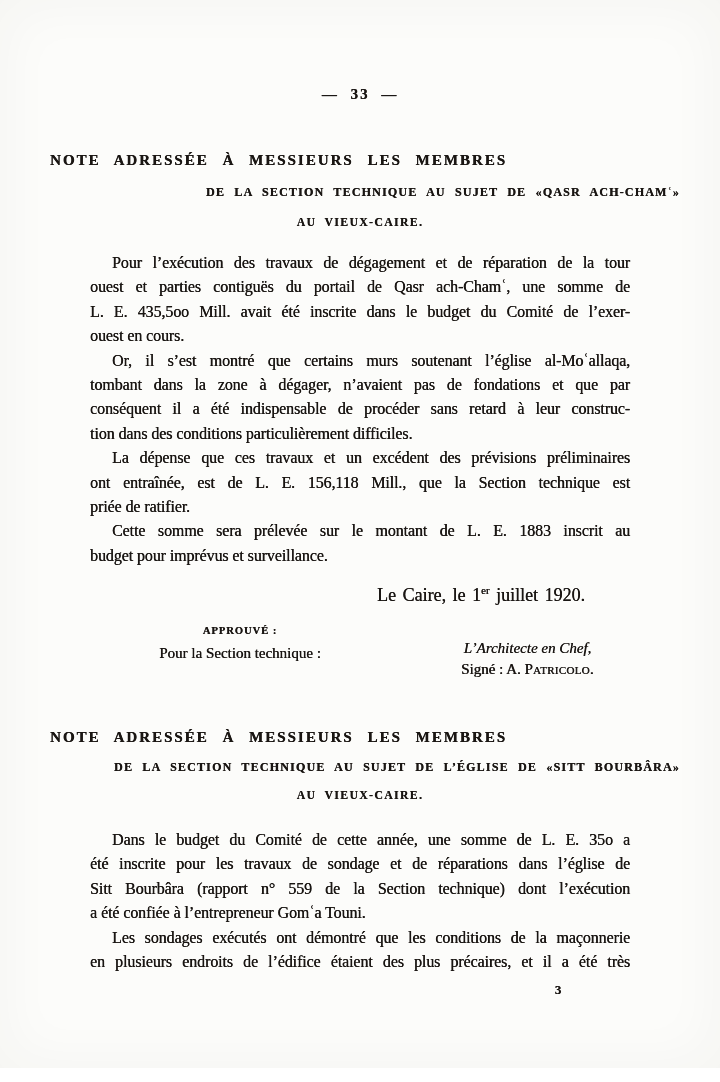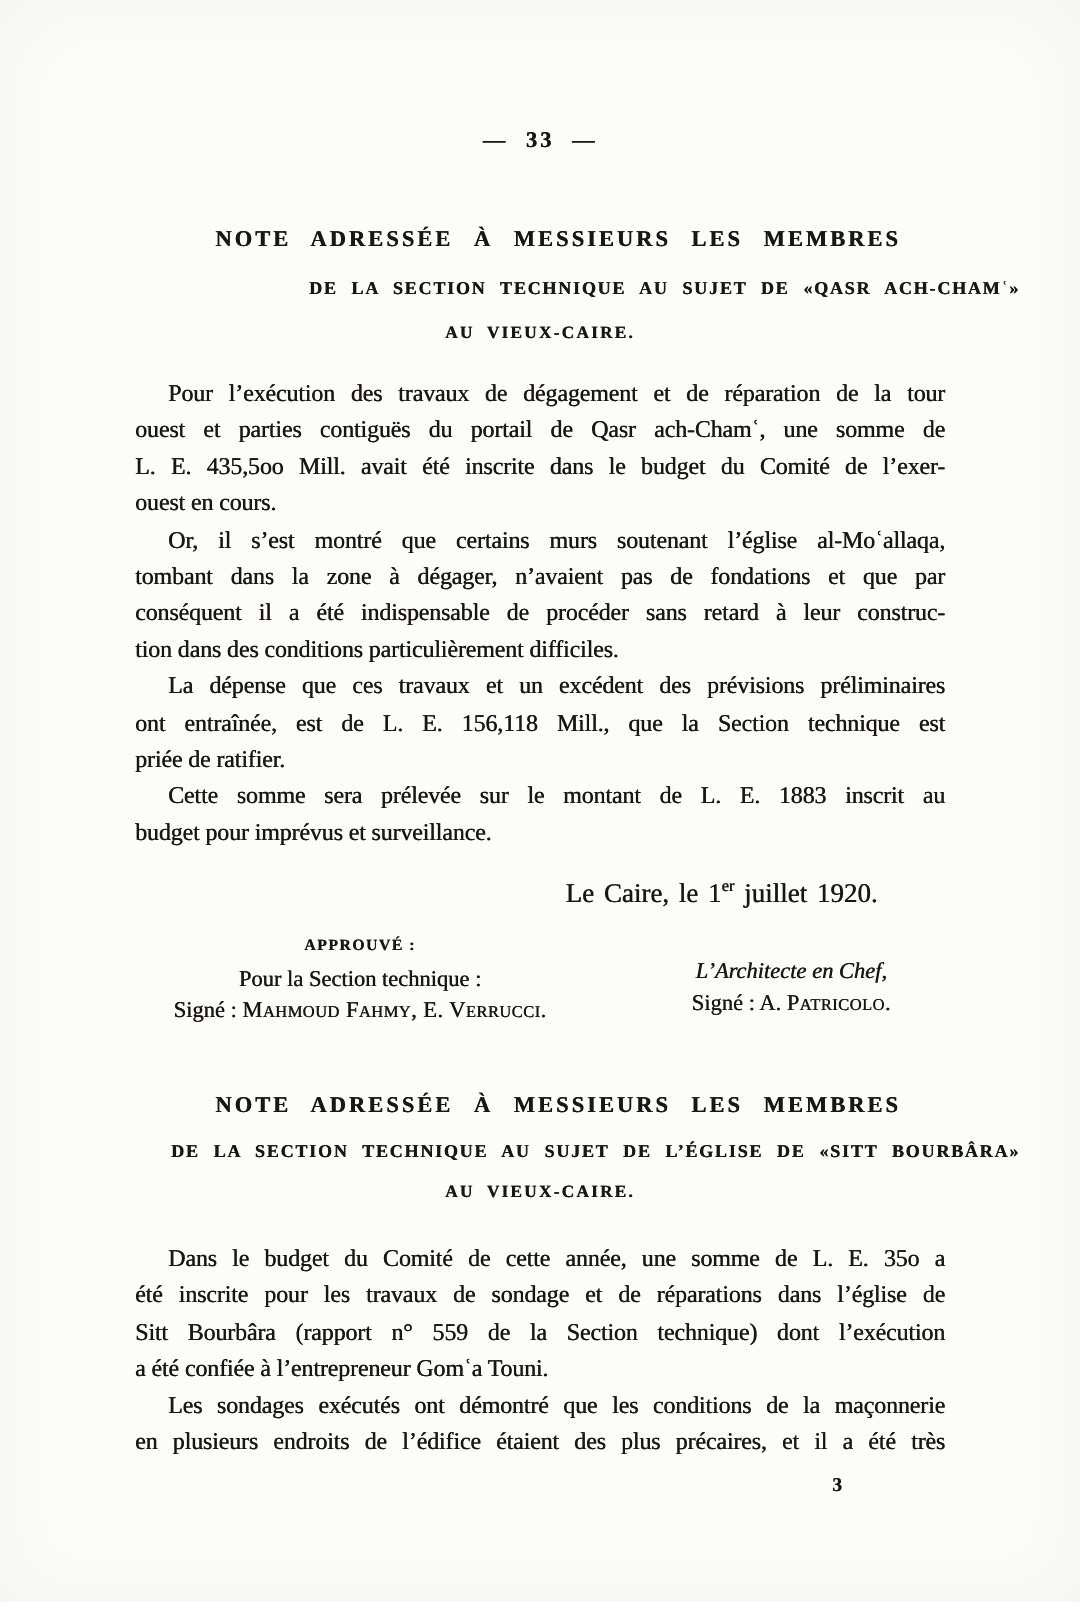--- a/index.html
+++ b/index.html
@@ -23,22 +23,22 @@
   .ink{ text-shadow: 0.3px 0.3px 0 currentColor; }
 
   .folio{
     position:absolute; top:86px; left:0; width:720px;
     text-align:center;
     font-size:15px; font-weight:bold;
     letter-spacing:2px; word-spacing:6px;
   }
 
   .h-line1{
-    position:absolute; left:62px; width:620px;
-    text-align:center; font-weight:bold;
+    position:absolute; left:50px; width:620px;
+    text-align:left; font-weight:bold;
     font-size:15px; letter-spacing:2px; word-spacing:8px;
   }
   .h-line2{
     position:absolute; left:40px; width:640px;
     text-align:right; font-weight:bold;
     font-size:12px; letter-spacing:1.2px; word-spacing:5px;
   }
   .h-line3{
     position:absolute; left:50px; width:620px;
     text-align:center; font-weight:bold;
@@ -113,21 +113,20 @@
 
     <div class="ln first">Cette somme sera prélevée sur le montant de L. E. 1883 inscrit au</div>
     <div class="ln end">budget pour imprévus et surveillance.</div>
   </div>
 
   <div class="dateline ink"><span>Le Caire, le 1</span><sup>er</sup><span> juillet 1920.</span></div>
 
   <div class="sig-left ink">
     <div class="approved">APPROUVÉ :</div>
     <div class="sig-line">Pour la Section technique :</div>
-    <div class="sig-line"><span>Signé : </span><span class="sc">Mahmoud Fahmy, E. Verrucci.</span></div>
   </div>
 
   <div class="sig-right ink">
     <div class="chief-title">L’Architecte en Chef,</div>
     <div class="sig-line"><span>Signé : A. </span><span class="sc">Patricolo.</span></div>
   </div>
 
   <div class="h-line1 n2-h1 ink">NOTE ADRESSÉE À MESSIEURS LES MEMBRES</div>
   <div class="h-line2 n2-h2 ink">DE LA SECTION TECHNIQUE AU SUJET DE L’ÉGLISE DE «SITT BOURBÂRA»</div>
   <div class="h-line3 n2-h3 ink">AU VIEUX-CAIRE.</div>

